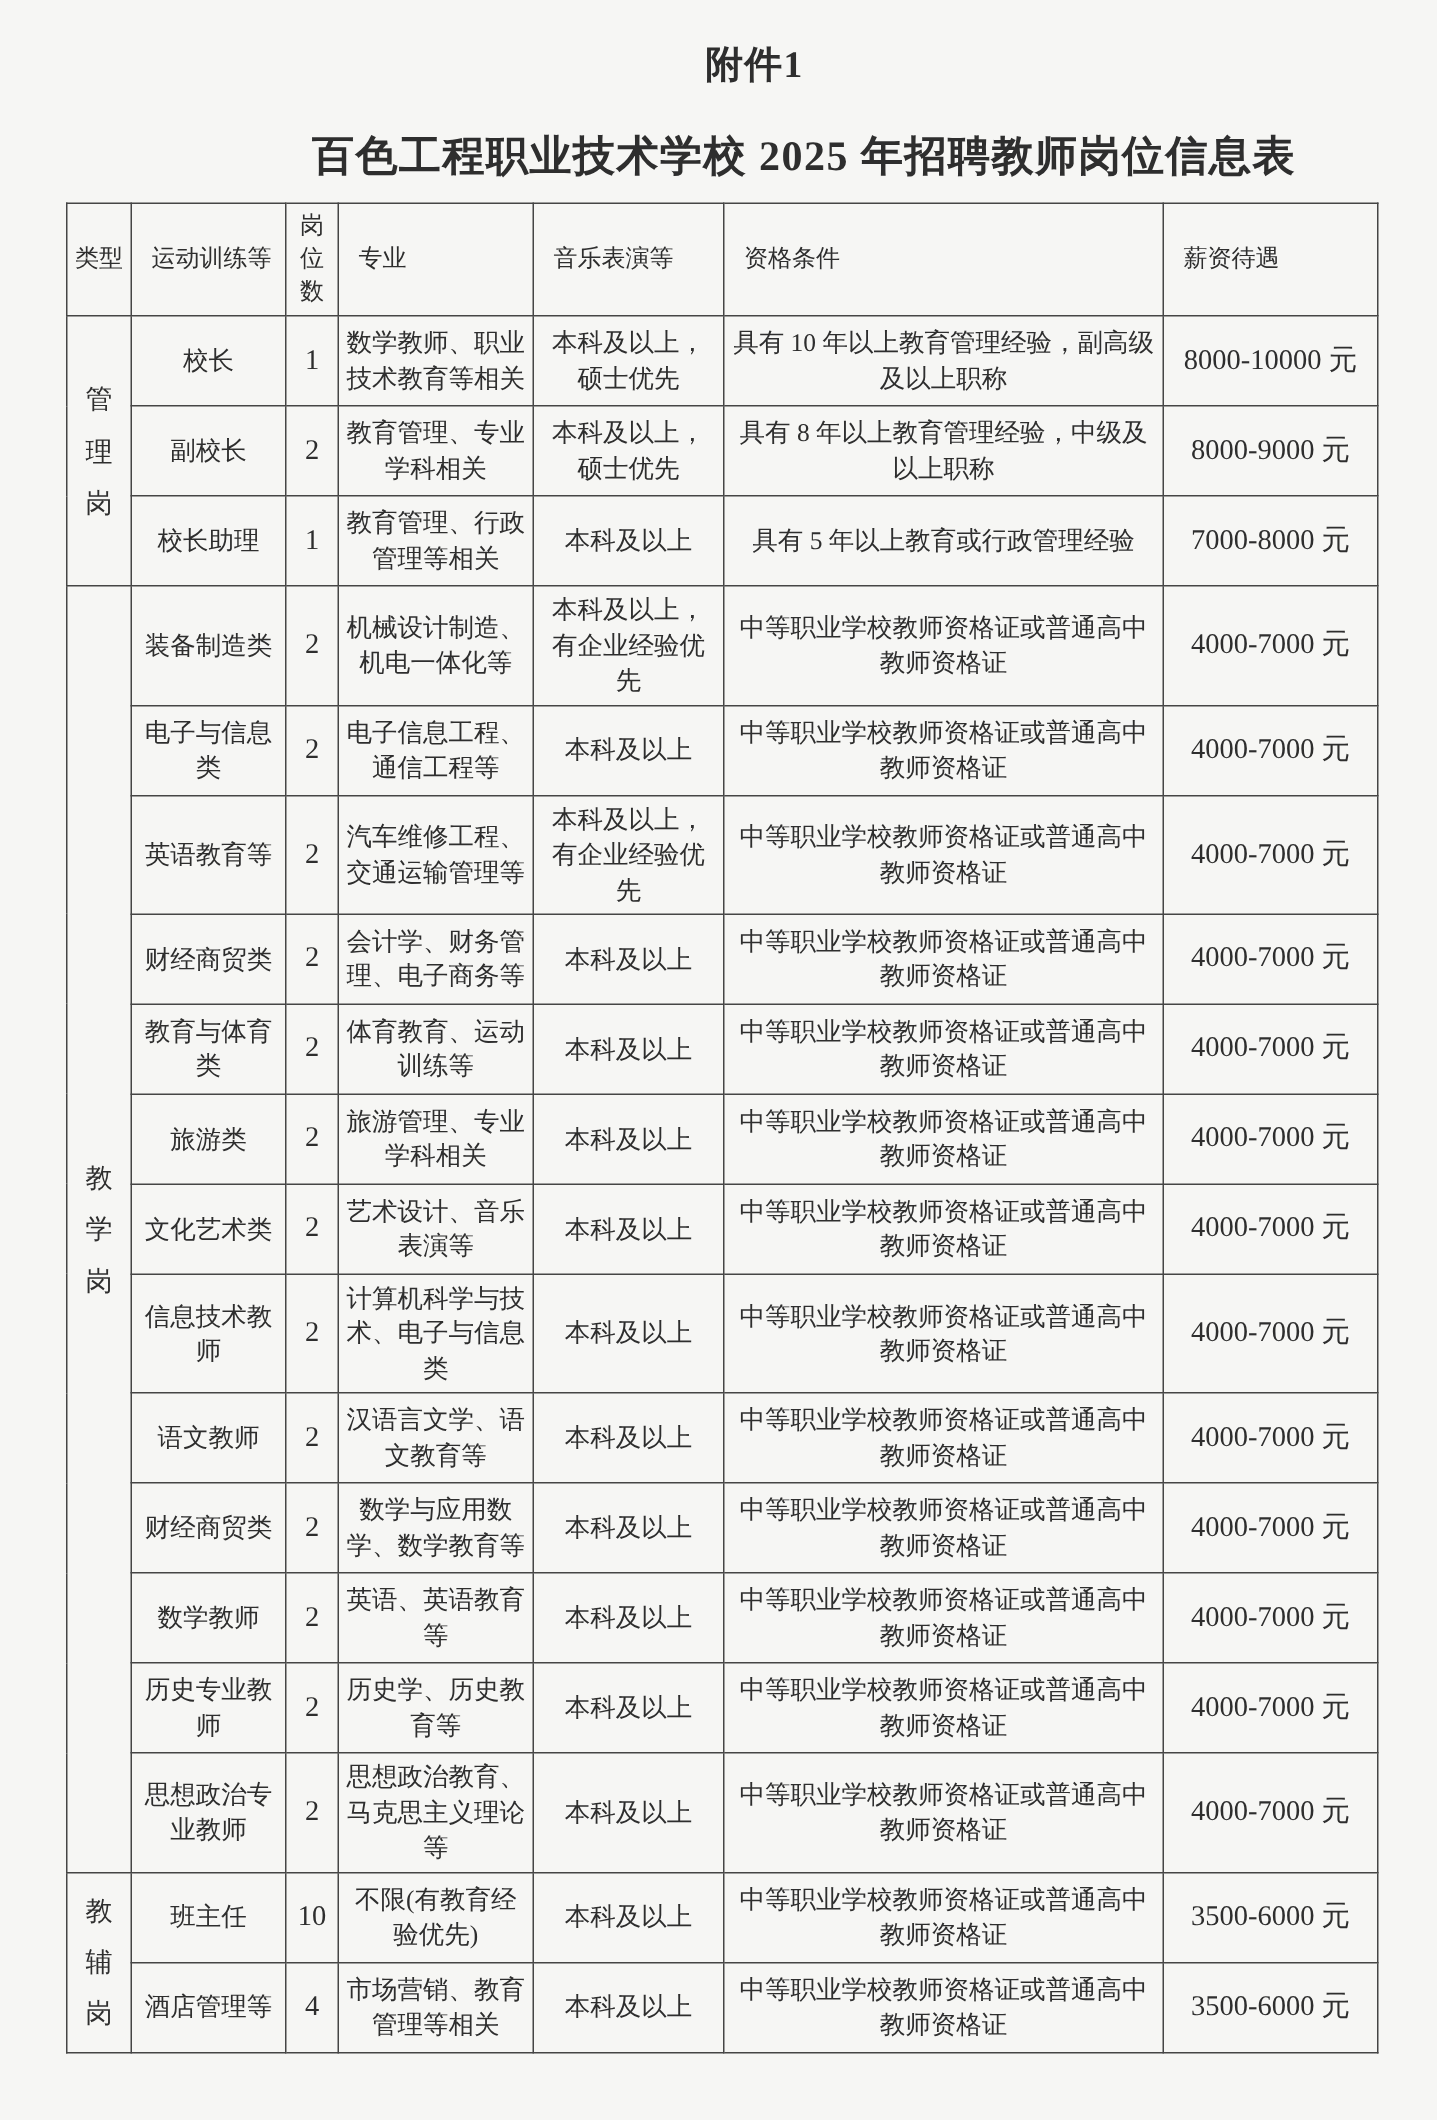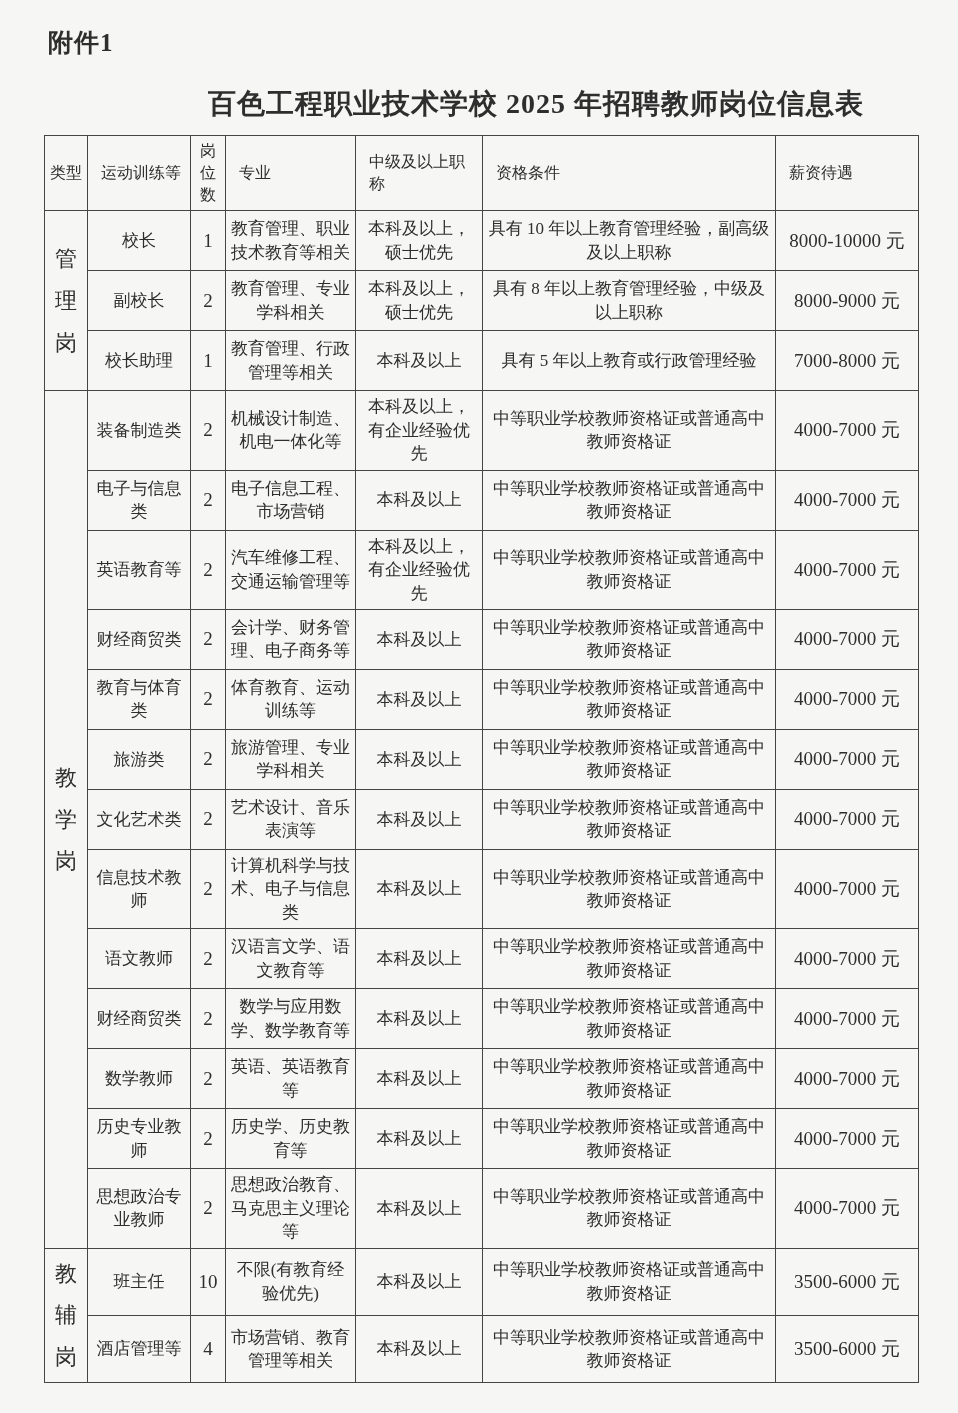--- a/index.html
+++ b/index.html
@@ -14,20 +14,21 @@
     background:var(--paper);
     color:var(--ink);
     font-family:"Liberation Serif","DejaVu Serif",serif;
     overflow:hidden;
   }
   .attachment{
     margin:26px 0 0 48px;
     font-size:25px;
     font-weight:600;
     letter-spacing:1px;
+    text-align:center;
   }
   .doc-title{
     width:874px;
     margin:26px 0 12px 44px;
     transform:translateX(55px);
     text-align:center;
     font-size:28px;
     font-weight:700;
     letter-spacing:1px;
     white-space:nowrap;
@@ -64,21 +65,21 @@
   table.jobs tbody td{height:60px;}
   table.jobs tbody td.col-count,
   table.jobs tbody td.col-salary{
     font-size:19px;
     font-family:"Liberation Serif","DejaVu Serif",serif;
   }
   td.type-cell{padding:2px;}
   .vert{
     display:inline-block;
     width:1.15em;
-    font-size:22px;
+    font-size:18px;
     line-height:1.9;
     word-break:break-all;
     letter-spacing:0;
   }
 </style>
 </head>
 <body>
 
 <div class="attachment">附件1</div>
 
@@ -93,31 +94,31 @@
     <col style="width:127px">
     <col style="width:293px">
     <col style="width:143px">
   </colgroup>
   <thead>
       <tr>
         <td class="narrow">类型</td>
         <td>运动训练等</td>
         <td class="narrow">岗位数</td>
         <td>专业</td>
-        <td>中级及以上职称</td>
+        <td>音乐表演等</td>
         <td>资格条件</td>
         <td>薪资待遇</td>
       </tr>
     </thead>
   <tbody>
       <tr>
         <td class="type-cell" rowspan="3"><span class="vert">管理岗</span></td>
         <td class="col-position">校长</td>
         <td class="col-count">1</td>
-        <td class="col-major">教育管理、职业技术教育等相关</td>
+        <td class="col-major">数学教师、职业技术教育等相关</td>
         <td class="col-education">本科及以上，硕士优先</td>
         <td class="col-qualification">具有 10 年以上教育管理经验，副高级及以上职称</td>
         <td class="col-salary">8000-10000 元</td>
       </tr>
       <tr>
         <td class="col-position">副校长</td>
         <td class="col-count">2</td>
         <td class="col-major">教育管理、专业学科相关</td>
         <td class="col-education">本科及以上，硕士优先</td>
         <td class="col-qualification">具有 8 年以上教育管理经验，中级及以上职称</td>
@@ -136,21 +137,21 @@
         <td class="col-position">装备制造类</td>
         <td class="col-count">2</td>
         <td class="col-major">机械设计制造、机电一体化等</td>
         <td class="col-education">本科及以上，有企业经验优先</td>
         <td class="col-qualification">中等职业学校教师资格证或普通高中教师资格证</td>
         <td class="col-salary">4000-7000 元</td>
       </tr>
       <tr>
         <td class="col-position">电子与信息类</td>
         <td class="col-count">2</td>
-        <td class="col-major">电子信息工程、市场营销</td>
+        <td class="col-major">电子信息工程、通信工程等</td>
         <td class="col-education">本科及以上</td>
         <td class="col-qualification">中等职业学校教师资格证或普通高中教师资格证</td>
         <td class="col-salary">4000-7000 元</td>
       </tr>
       <tr>
         <td class="col-position">英语教育等</td>
         <td class="col-count">2</td>
         <td class="col-major">汽车维修工程、交通运输管理等</td>
         <td class="col-education">本科及以上，有企业经验优先</td>
         <td class="col-qualification">中等职业学校教师资格证或普通高中教师资格证</td>

